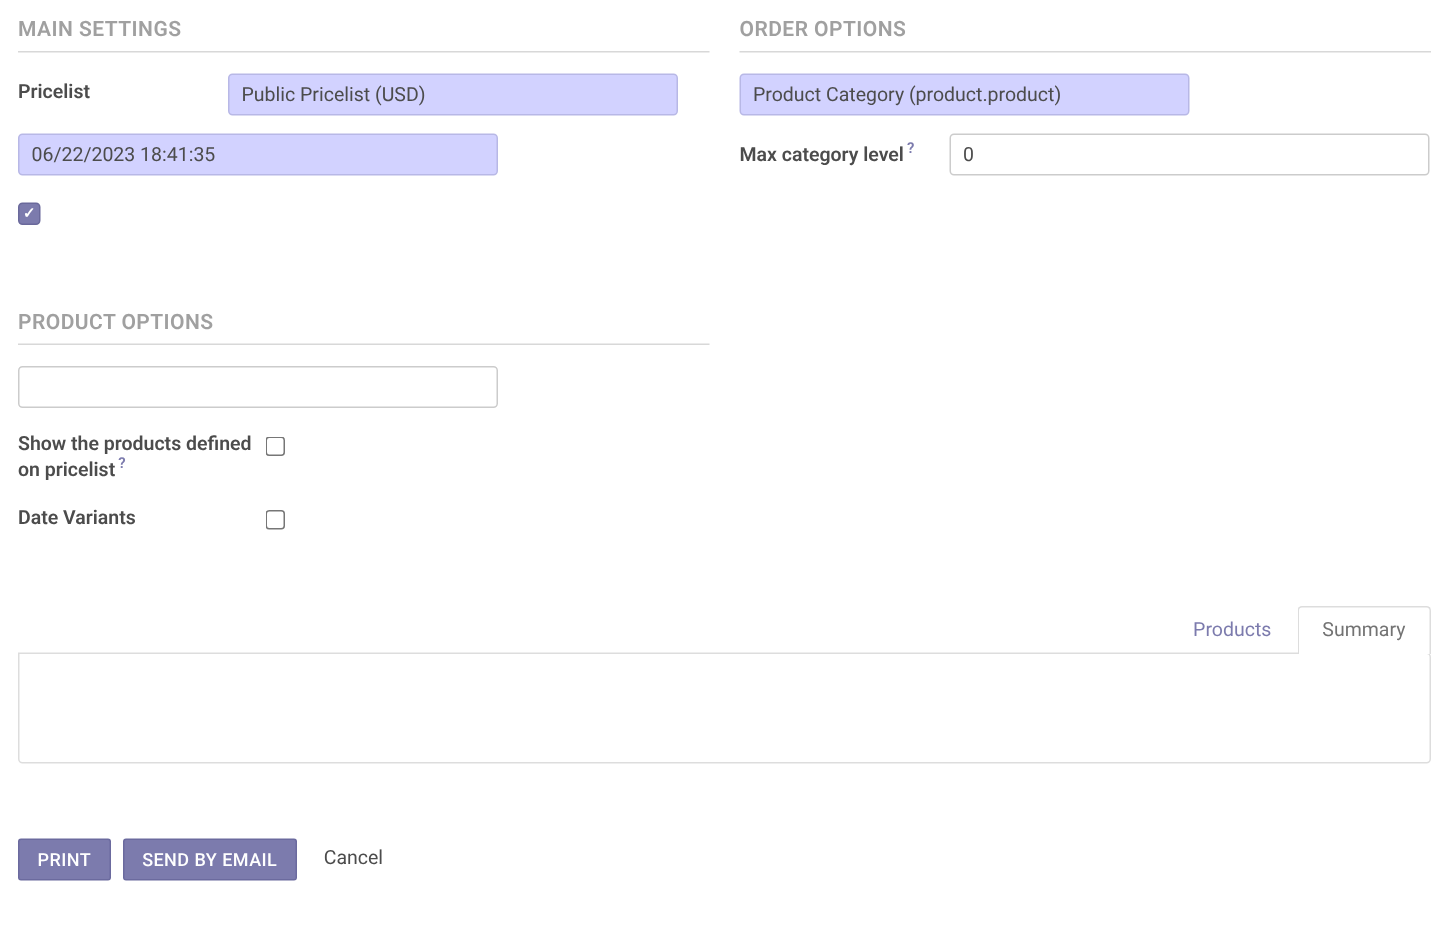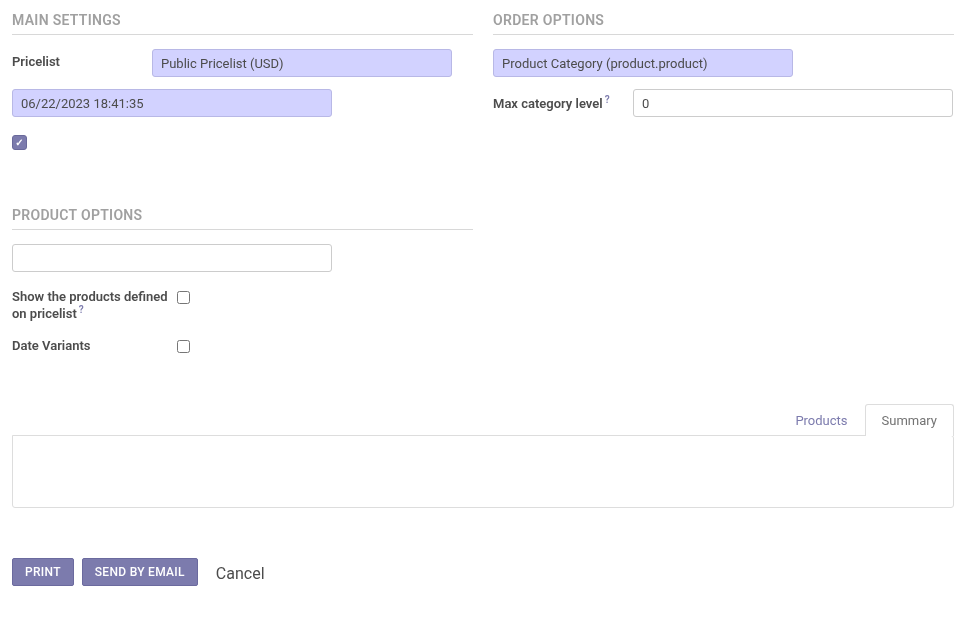--- a/index.html
+++ b/index.html
@@ -163,21 +163,21 @@
       border-radius: 2px;
       cursor: pointer;
       text-transform: uppercase;
       letter-spacing: 0.3px;
       font-family: inherit;
     }
     .btn-link {
       background: none;
       border: none;
       color: #4c4c4c;
-      font-size: 16px;
+      font-size: 13px;
       cursor: pointer;
       padding: 6px 10px;
       font-family: inherit;
     }
   </style>
 </head>
 <body>
 
 <div class="form-container">
 

